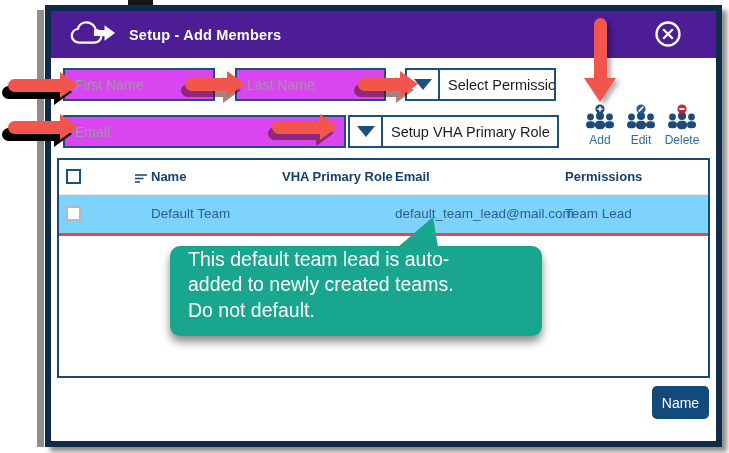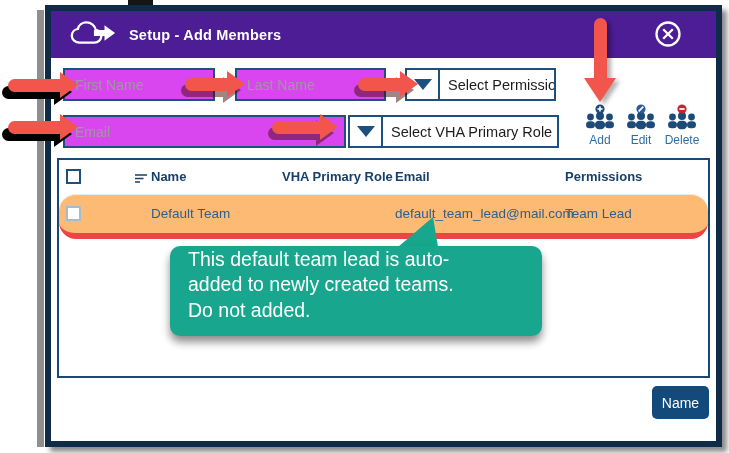--- a/index.html
+++ b/index.html
@@ -38,21 +38,21 @@
   .action{position:absolute;top:104px;text-align:center;cursor:pointer;}
   #act-add{left:578px;width:44px;}
   #act-edit{left:619px;width:44px;}
   #act-del{left:656px;width:52px;}
   .action-label{font-size:12px;color:#2e6da4;margin-top:-2px;}
 
   
   .table-box{position:absolute;left:57px;top:158px;width:653px;height:220px;box-sizing:border-box;
              border:2px solid #16497a;background:#fff;}
   .thead{position:relative;height:34px;}
-  .trow{position:relative;height:38px;background:#fdba74;border-top:1px solid #ececec;border-bottom:6px solid #ef4444;border-radius:17px;}
+  .trow{position:relative;height:38px;background:#7dd3fc;border-top:1px solid #ececec;border-bottom:3px solid #ef4444;}
   .cb{position:absolute;width:15px;height:15px;box-sizing:border-box;background:#fff;cursor:pointer;}
   .cb-head{border:2px solid #1d4f7f;left:7px;top:9px;}
   .cb-row{border:2px solid #a9bac9;left:7px;top:11px;}
   .th{position:absolute;top:9px;font-size:13px;font-weight:bold;color:#16406b;white-space:nowrap;}
   .td{position:absolute;top:11px;font-size:13.5px;color:#2d608f;white-space:nowrap;}
   .sort-ic{position:absolute;left:76px;top:11px;}
   .col-name{left:92px;} .col-role{left:223px;} .col-email{left:336px;} .col-perm{left:506px;}
 
   
   .callout{position:absolute;left:170px;top:246px;width:372px;box-sizing:border-box;background:#18a78e;
@@ -111,21 +111,21 @@
     <span class="dd-toggle">
       <span class="dd-caret"></span>
     </span>
     <span class="dd-label">Select Permission</span>
   </div>
 
   <div id="dd-vha" class="dropdown">
     <span class="dd-toggle">
       <span class="dd-caret"></span>
     </span>
-    <span class="dd-label">Select VHA Primary Role</span>
+    <span class="dd-label">Setup VHA Primary Role</span>
   </div>
 
   <div id="act-add" class="action">
     <span>
       <svg width="34" height="27" viewBox="0 0 34 27">
         <g fill="#1c4b7a">
           <circle cx="7.5" cy="13" r="3.4"></circle>
             <rect x="3" y="17.3" width="9" height="7" rx="3.6"></rect>
           <circle cx="26.5" cy="13" r="3.4"></circle>
             <rect x="22" y="17.3" width="9" height="7" rx="3.6"></rect>
@@ -198,21 +198,21 @@
   </div>
 
   <span class="callout-tail">
     <svg width="50" height="32" viewBox="0 0 50 32">
       <polygon points="5,32 45,32 40,2" fill="#18a78e"></polygon>
     </svg>
   </span>
   <div class="callout">
     <span style="display:block">This default team lead is auto-</span>
     <span style="display:block">added to newly created teams.</span>
-    <span style="display:block">Do not added.</span>
+    <span style="display:block">Do not default.</span>
   </div>
 
   <button class="done-btn">Name</button>
 
   <div class="arrow-r sh-black" style="left:8px;top:72px;width:70px;">
     <span class="shaft"></span>
       <span class="head"></span>
   </div>
   <div class="arrow-r sh-dark" style="left:185px;top:71px;width:60px;">
     <span class="shaft"></span>

